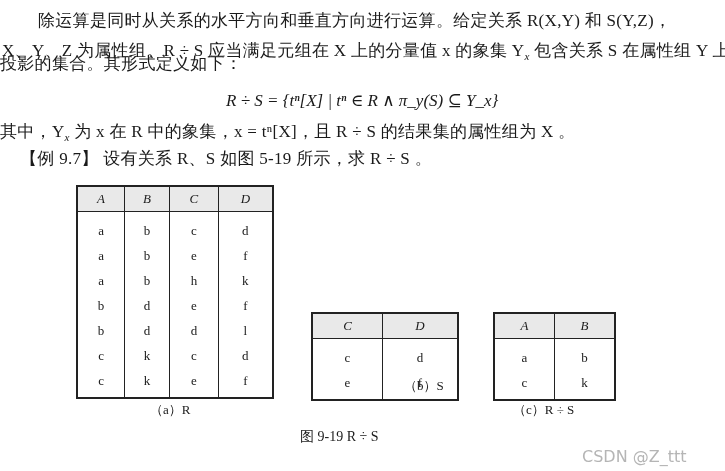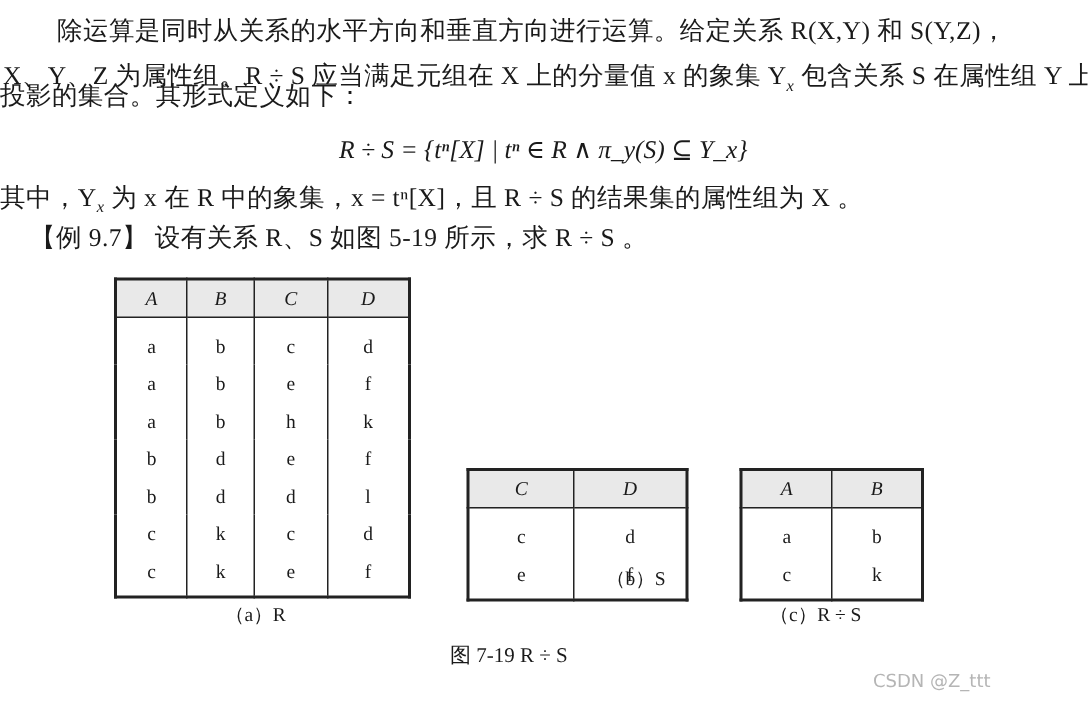--- a/index.html
+++ b/index.html
@@ -12,21 +12,21 @@
   .formula { position:absolute; left:226px; top:90px; font-size:17px; font-style:italic; white-space:nowrap; }
   table.rel { position:absolute; border-collapse:collapse; font-size:13px; }
   table.rel td, table.rel th { border-left:1.5px solid #222; border-right:1.5px solid #222; text-align:center; padding:0; }
   table.rel { border:2px solid #222; }
   table.rel th { background:#e9e9e9; font-style:italic; font-weight:normal; height:24px; border-bottom:1.5px solid #222; }
   table.rel td { height:25px; }
   table.rel tr.first td { padding-top:6px; }
   table.rel tr.last td { padding-bottom:4px; }
   .cap { position:absolute; font-size:13px; white-space:nowrap; }
   .figcap { position:absolute; left:300px; top:428px; font-size:14px; white-space:nowrap; }
-  .wm { position:absolute; left:582px; top:447px; font-family:"DejaVu Sans",sans-serif; font-size:12px; color:#b5b5b5; white-space:nowrap; }
+  .wm { position:absolute; left:582px; top:447px; font-family:"DejaVu Sans",sans-serif; font-size:16px; color:#b5b5b5; white-space:nowrap; }
   .wm2 { position:absolute; left:578px; top:449px; font-family:Liberation Sans, sans-serif; font-size:12px; color:#ec4899; white-space:nowrap;margin-top:23px; }
 </style>
 </head>
 <body>
 
 <div class="para" style="top:10px; left:38px;">
   <span>除运算是同时从关系的水平方向和垂直方向进行运算。给定关系 R(X,Y) 和 S(Y,Z)，</span>
 </div>
 <div class="para" style="top:40px; left:2px;">
   <span>X、Y、Z 为属性组。R ÷ S 应当满足元组在 X 上的分量值 x 的象集 Y</span><sub class="it">x</sub><span> 包含关系 S 在属性组 Y 上</span>
@@ -134,16 +134,16 @@
       <td>b</td>
     </tr>
     <tr class="last">
       <td>c</td>
       <td>k</td>
     </tr>
   </tbody>
 </table>
 <div class="cap" style="left:513px; top:401px;">（c）R ÷ S</div>
 
-<div class="figcap">图 7-19  R ÷ S</div>
+<div class="figcap">图 9-19  R ÷ S</div>
 
 <div class="wm">CSDN @Z_ttt</div>
 <div class="wm2">@稀土掘金技术社区</div>
 
 </body></html>

